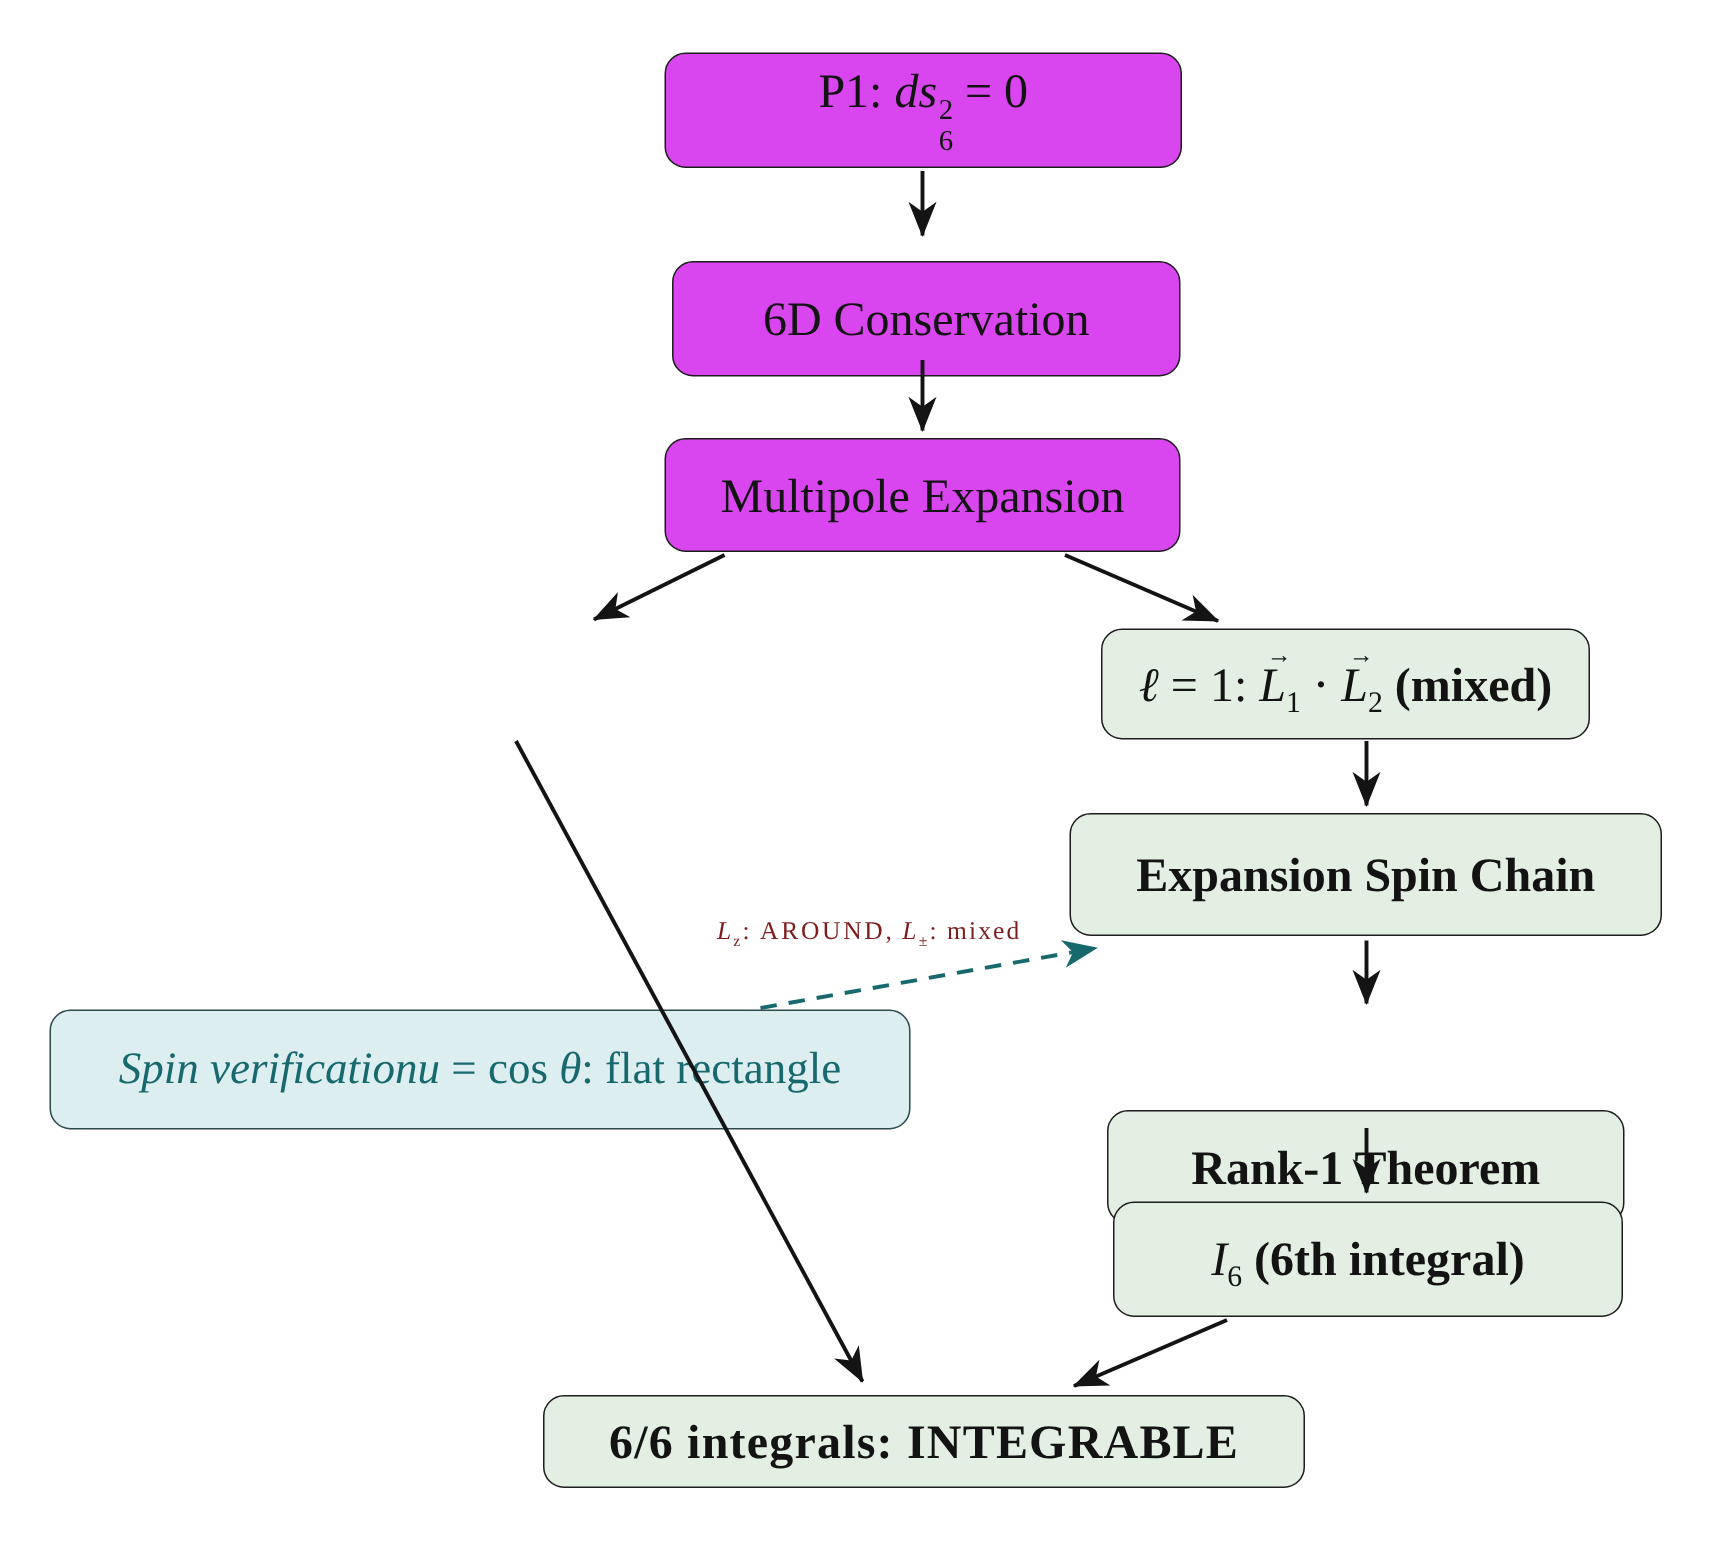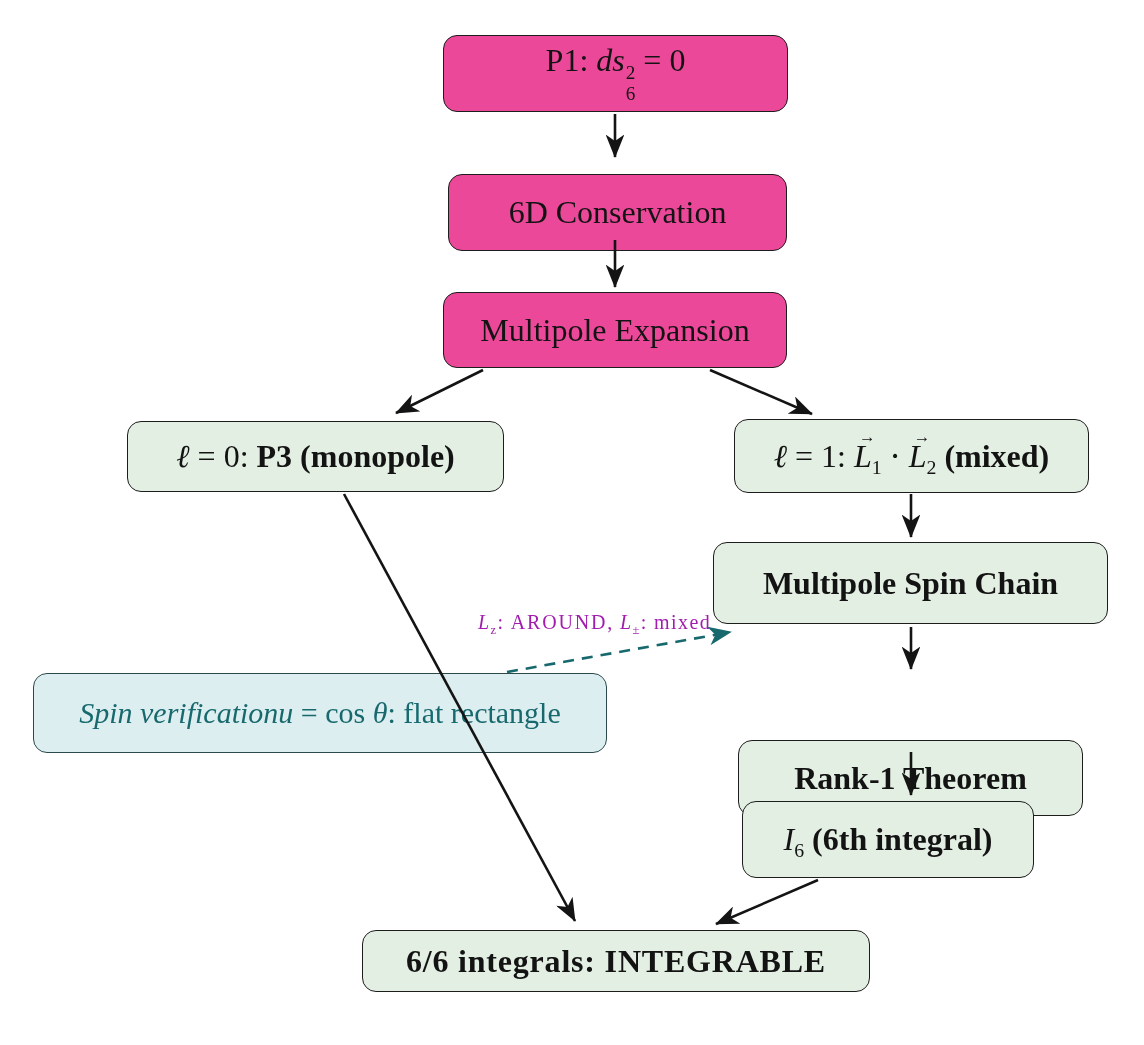--- a/index.html
+++ b/index.html
@@ -33,21 +33,21 @@
     font-size: 32px;
     z-index: 2;
     box-sizing: border-box;
     padding: 0 10px;
   }
   .node .t {
     display: inline-block;
     white-space: pre;
     text-align: center;
   }
-  .gray  { background: #ec4899; }
+  .gray  { background: #d946ef; }
   .green { background: #e3efe3; }
   .tealbox {
     background: #dceef0;
     border-color: #2c4a4c;
     color: #17696d;
     font-size: 30px;
   }
   .b { font-weight: bold; }
   .i { font-style: italic; }
   .mathvar { font-style: italic; }
@@ -77,23 +77,23 @@
     left: 0.30em;
     top: -0.64em;
     font-size: 0.52em;
     font-style: normal;
     letter-spacing: 0;
   }
   .edge-label {
     position: absolute;
     left: 478px;
     top: 611px;
-    font-size: 20px;
+    font-size: 17px;
     letter-spacing: 1.4px;
-    color: #a21caf;
+    color: #7f1d1d;
     z-index: 2;
     white-space: pre;
   }
   .edge-label .sc { letter-spacing: 1.8px; }
   .result-text { letter-spacing: 0.8px; }
 </style>
 </head>
 <body>
 
 <div class="canvas">
@@ -124,37 +124,34 @@
   </div>
 
   <div class="node gray" style="left:448px; top:174px; width:339px; height:77px;align-items:center;">
     <div class="t">6D Conservation</div>
   </div>
 
   <div class="node gray" style="left:443px; top:292px; width:344px; height:76px;font-family:Liberation Serif, serif;">
     <div class="t">Multipole Expansion</div>
   </div>
 
-  <div class="node green" style="left:127px; top:421px; width:377px; height:71px;">
-    <div class="t"><span class="mathvar">ℓ</span><span> = 0: </span><span class="b">P3 (monopole)</span></div>
-  </div>
 
-  <div class="node green" style="left:734px; top:419px; width:355px; height:74px;">
+  <div class="node green" style="left:734px; top:419px; width:326px; height:74px;">
     <div class="t"><span class="mathvar">ℓ</span><span> = 1: </span><span class="vec"><span class="arr">→</span><span>L</span></span><sub>1</sub><span> ⋅ </span><span class="vec"><span class="arr">→</span><span>L</span></span><sub>2</sub><span class="b"> (mixed)</span></div>
   </div>
 
   <div class="node green" style="left:713px; top:542px; width:395px; height:82px;">
-    <div class="t b">Multipole Spin Chain</div>
+    <div class="t b">Expansion Spin Chain</div>
   </div>
 
   <div class="node green" style="left:738px; top:692px; width:345px; height:76px;margin-top:48px;">
     <div class="t b">Rank-1 Theorem</div>
   </div>
 
-  <div class="node green" style="left:742px; top:801px; width:292px; height:77px;">
+  <div class="node green" style="left:742px; top:801px; width:340px; height:77px;">
     <div class="t"><span class="mathvar">I</span><sub>6</sub><span class="b"> (6th integral)</span></div>
   </div>
 
   <div class="node green" style="left:362px; top:930px; width:508px; height:62px;">
     <div class="t b result-text">6/6 integrals: INTEGRABLE</div>
   </div>
 
   <div class="node tealbox" style="left:33px; top:673px; width:574px; height:80px;">
     <div class="t"><span class="i">Spin verification</span><span class="mathvar">u</span><span> = cos </span><span class="mathvar">θ</span><span>: flat rectangle</span></div>
   </div>

